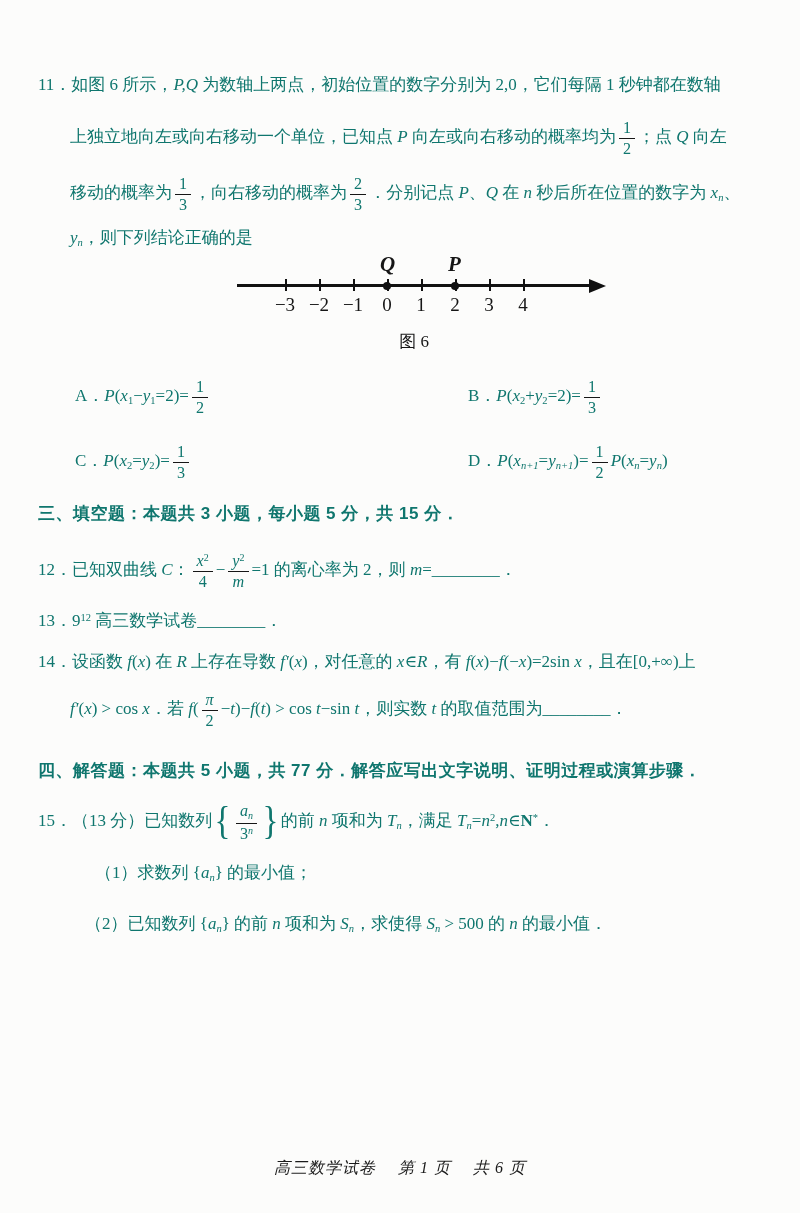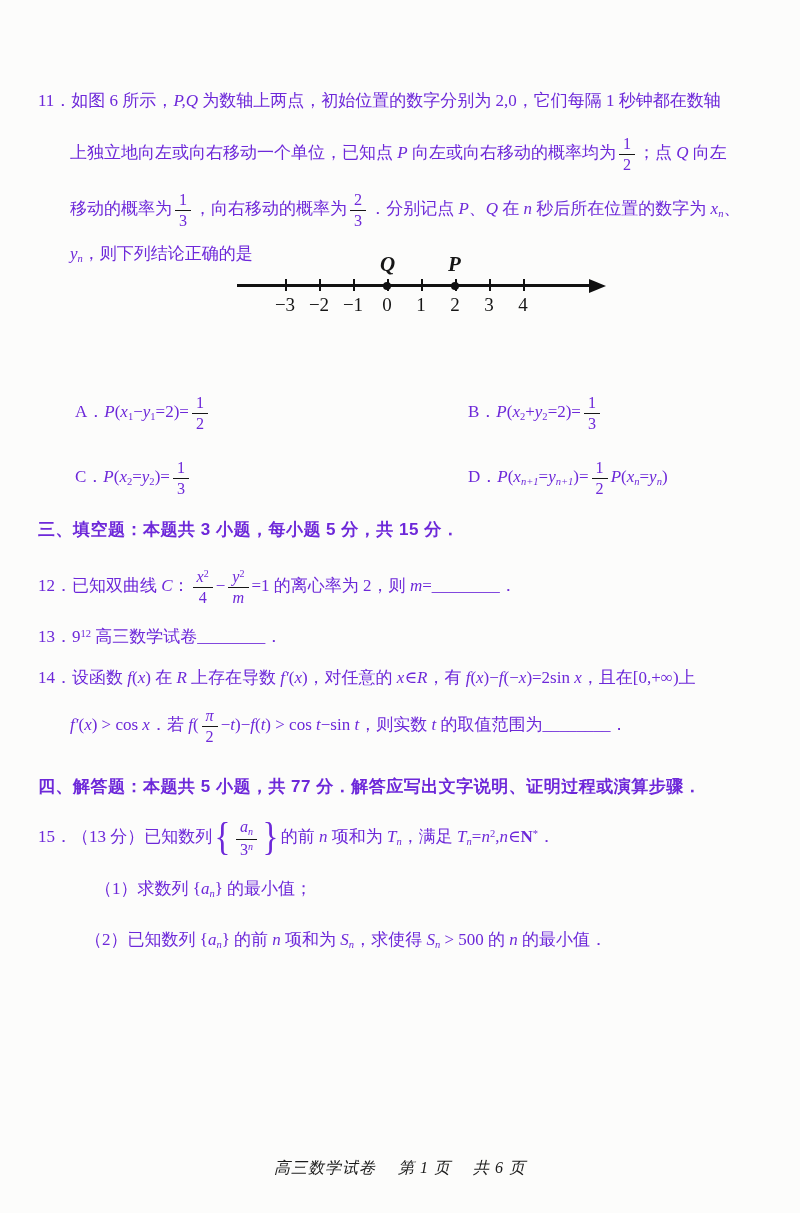--- a/index.html
+++ b/index.html
@@ -3,21 +3,21 @@
 <meta charset="utf-8">
 <style>
   html,body{margin:0;padding:0;}
   body{
     width:800px;height:1213px;position:relative;overflow:hidden;
     background:#fcfcfb;color:#161616;
     font-family:"Liberation Serif","DejaVu Serif",serif;
   }
   .line{
     position:absolute;white-space:nowrap;
-    font-size:17px;line-height:1.35;color:#6d28d9;margin-top:16px;
+    font-size:17px;line-height:1.35;color:#0f766e;
   }
   .mathline{line-height:52px;height:52px;}
   .tallline{line-height:56px;height:56px;}
   .heading{
     font-family:"Liberation Sans","DejaVu Sans",sans-serif;
     font-weight:700;font-size:17px;letter-spacing:0.5px;
   }
   .i{font-style:italic;}
   .b{font-weight:700;}
   .sub{font-size:0.62em;vertical-align:-0.3em;}
@@ -62,20 +62,21 @@
 <body>
 
 <div class="line" style="left:38px;top:74px;"><span>11．如图 6 所示，</span><span class="i">P,Q</span><span> 为数轴上两点，初始位置的数字分别为 2,0，它们每隔 1 秒钟都在数轴</span></div>
 <div class="line mathline" style="left:70px;top:111px;"><span>上独立地向左或向右移动一个单位，已知点 </span><span class="i">P</span><span> 向左或向右移动的概率均为</span><span class="frac"><span class="num"><span>1</span></span><span class="den"><span>2</span></span></span><span>；点 </span><span class="i">Q</span><span> 向左</span></div>
 <div class="line mathline" style="left:70px;top:167px;"><span>移动的概率为</span><span class="frac"><span class="num"><span>1</span></span><span class="den"><span>3</span></span></span><span>，向右移动的概率为</span><span class="frac"><span class="num"><span>2</span></span><span class="den"><span>3</span></span></span><span>．分别记点 </span><span class="i">P</span><span>、</span><span class="i">Q</span><span> 在 </span><span class="i">n</span><span> 秒后所在位置的数字为 </span><span class="i">x</span><span class="isub">n</span><span>、</span></div>
 <div class="line" style="left:70px;top:227px;"><span class="i">y</span><span class="isub">n</span><span>，则下列结论正确的是</span></div>
 
 <div class="figure" id="figure6">
   <div class="axis"></div>
   <div class="arrowhead"></div>
+  <div class="caption">图 6</div>
 <div class="tick" style="left: 48px;"></div>
     <div class="ticklabel" style="left: 48px;">−3</div>
     <div class="tick" style="left: 82px;"></div>
     <div class="ticklabel" style="left: 82px;">−2</div>
     <div class="tick" style="left: 116px;"></div>
     <div class="ticklabel" style="left: 116px;">−1</div>
     <div class="tick" style="left: 150px;"></div>
     <div class="ticklabel" style="left: 150px;">0</div>
     <div class="tick" style="left: 184px;"></div>
     <div class="ticklabel" style="left: 184px;">1</div>

